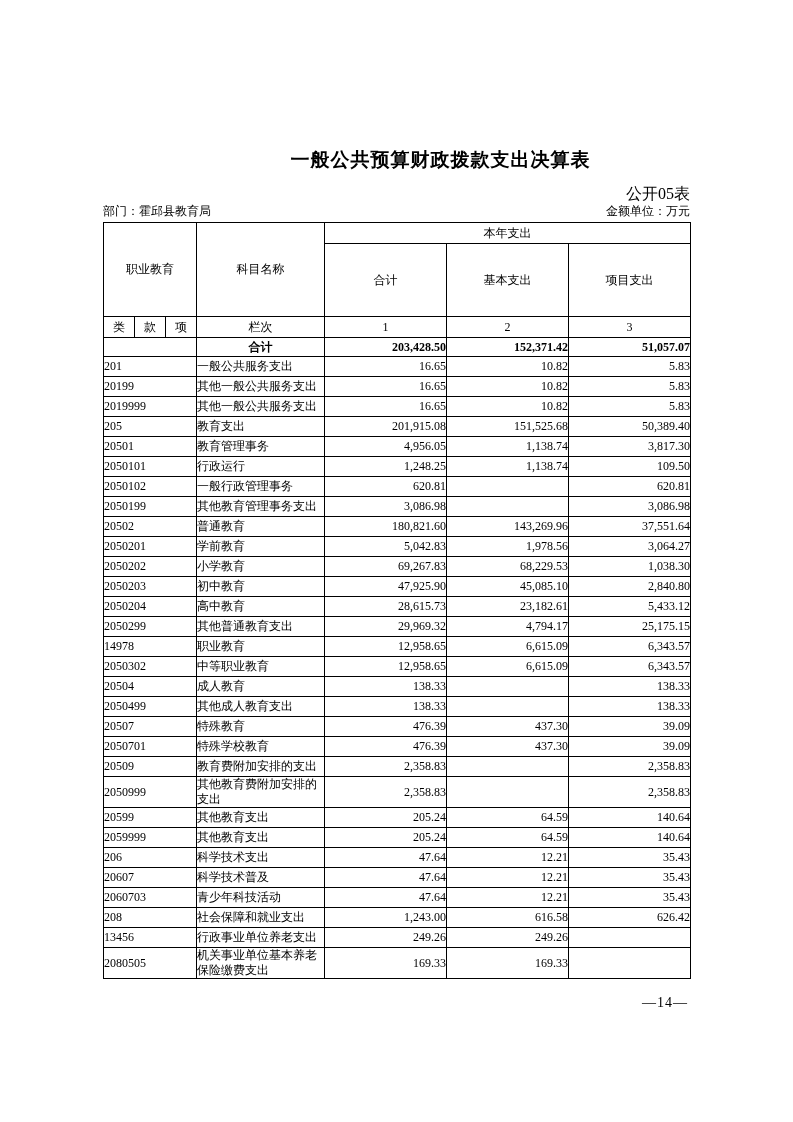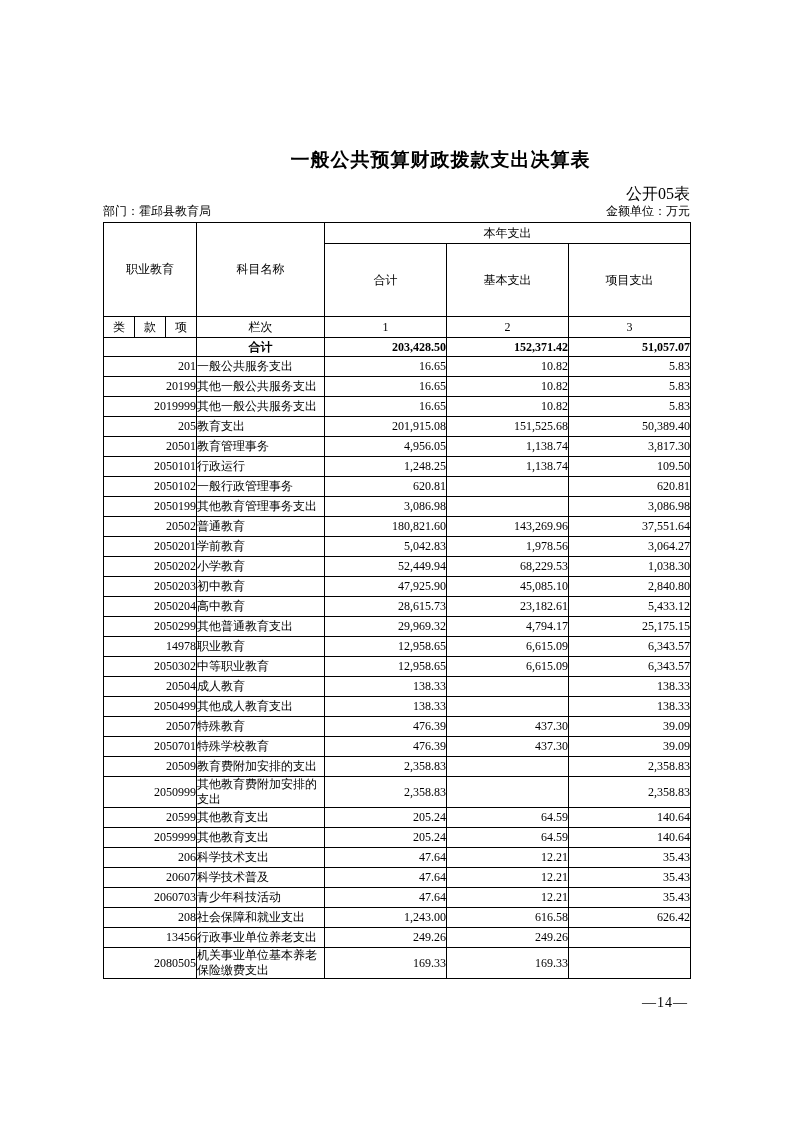--- a/index.html
+++ b/index.html
@@ -58,21 +58,21 @@
     vertical-align: middle;
     overflow: hidden;
     word-break: break-all;
   }
   tr.hr1 td { height: 20px; text-align: center; }
   tr.hr2 td { height: 72px; text-align: center; }
   tr.hr3 td { height: 20px; text-align: center; }
   tr.total-row td { height: 18px; font-weight: bold; }
   tr.data-row td { height: 19px; }
   td.center { text-align: center; }
-  td.c-code { text-align: right; padding: 1px 1px 1px 2px; }
+  td.c-code { text-align: left; padding: 1px 1px 1px 2px; }
   td.c-name { text-align: left; padding: 1px 1px 1px 3px; line-height: 15px; }
   td.c-num  { text-align: right; padding: 1px 5px 1px 1px; }
   .page-number {
     position: absolute;
     top: 995px;
     right: 105px;
     font-size: 14px;
     letter-spacing: 1px;
   }
 </style>
@@ -204,21 +204,21 @@
     <td colspan="3" class="c-code">2050201</td>
     <td class="c-name">学前教育</td>
     <td class="c-num">5,042.83</td>
     <td class="c-num">1,978.56</td>
     <td class="c-num">3,064.27</td>
   </tr>
 
   <tr class="data-row">
     <td colspan="3" class="c-code">2050202</td>
     <td class="c-name">小学教育</td>
-    <td class="c-num">52,449.94</td>
+    <td class="c-num">69,267.83</td>
     <td class="c-num">68,229.53</td>
     <td class="c-num">1,038.30</td>
   </tr>
 
   <tr class="data-row">
     <td colspan="3" class="c-code">2050203</td>
     <td class="c-name">初中教育</td>
     <td class="c-num">47,925.90</td>
     <td class="c-num">45,085.10</td>
     <td class="c-num">2,840.80</td>

